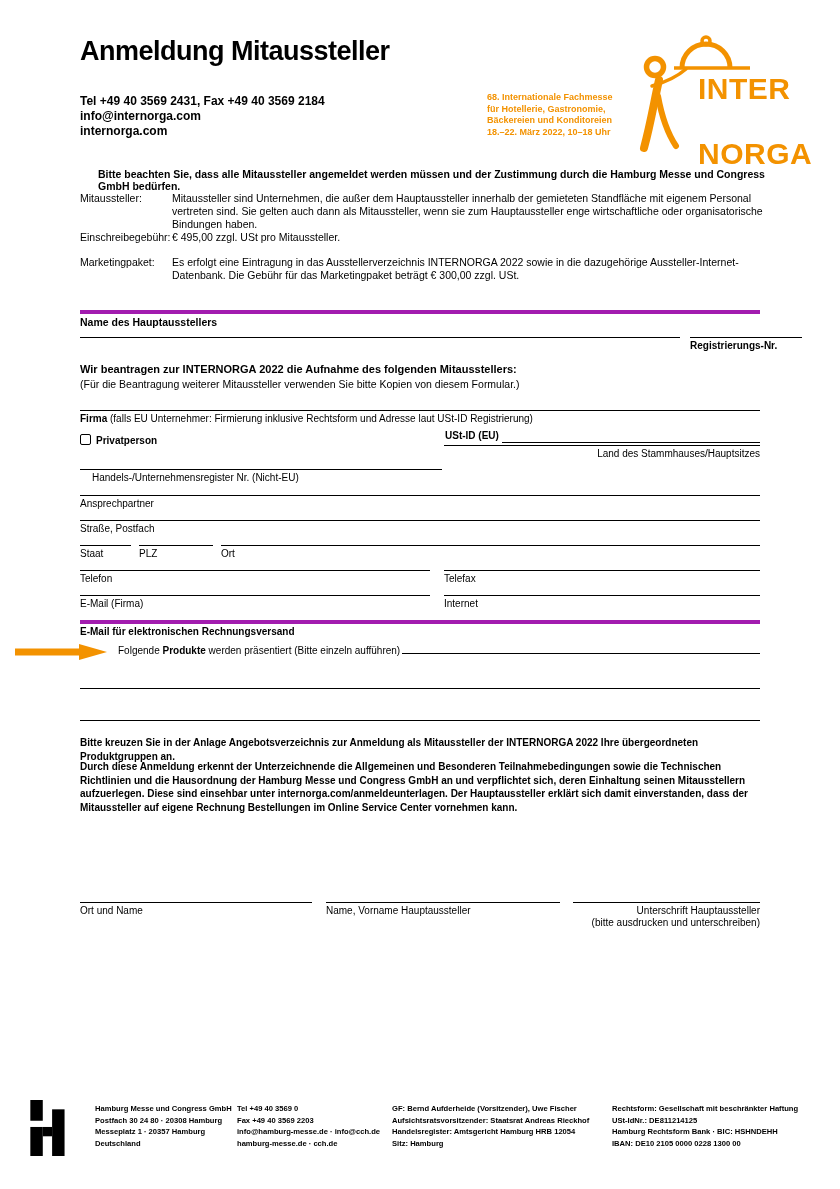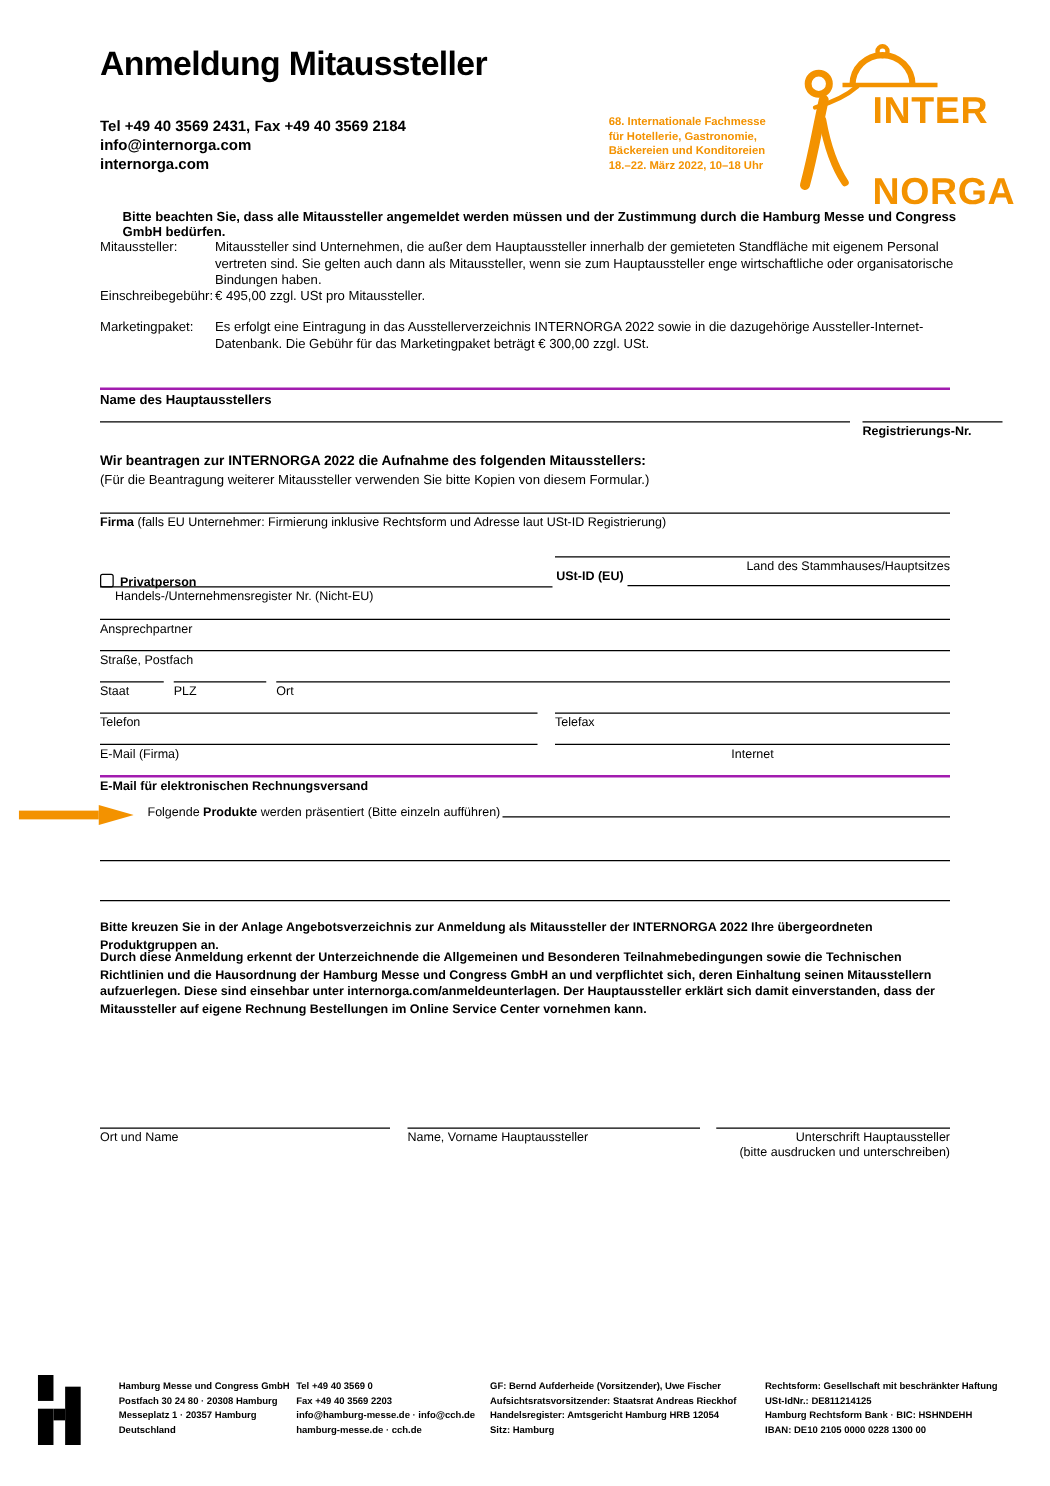--- a/index.html
+++ b/index.html
@@ -9,21 +9,21 @@
   }
   .abs{position:absolute;}
   .title{font-size:27px;font-weight:700;letter-spacing:-0.5px;}
   .contact{font-size:12px;font-weight:600;line-height:15px;}
   .event-info{font-size:9px;font-weight:700;line-height:11.5px;color:#F39200;}
   .logo-word{font-size:30px;font-weight:800;line-height:30px;color:#F39200;letter-spacing:0.5px;}
   .notice{font-size:10.5px;font-weight:700;}
   .def-row{display:flex;width:684px;font-size:10.5px;line-height:13px;}
   .def-label{width:92px;flex:none;}
   .def-text{flex:1;}
-  .rule{border-top:2px solid #a21caf;padding-top:2px;font-size:10.5px;}
+  .rule{border-top:4px solid #a21caf;padding-top:2px;font-size:10.5px;}
   .line{border-top:1.5px solid #000;padding-top:2px;font-size:10px;}
   .b{font-weight:700;}
   .heading{font-size:11px;font-weight:700;}
   .subheading{font-size:10.5px;}
   .cbox{display:inline-block;width:9px;height:9px;border:1.5px solid #000;border-radius:2px;
         vertical-align:-1px;margin-right:5px;}
   .cb-label{font-size:10px;font-weight:700;}
   .cb-rest{font-size:10px;font-weight:400;}
   .underline{border-bottom:1.5px solid #000;}
   .produkte-row{display:flex;align-items:flex-end;font-size:10px;}
@@ -91,21 +91,21 @@
     <span>Registrierungs-Nr.</span>
   </div>
 
   <div class="abs heading" style="left:80px;top:363px;width:684px;">Wir beantragen zur INTERNORGA 2022 die Aufnahme des folgenden Mitausstellers:</div>
   <div class="abs subheading" style="left:80px;top:378px;width:684px;">(Für die Beantragung weiterer Mitaussteller verwenden Sie bitte Kopien von diesem Formular.)</div>
 
   <div class="abs line" style="left:80px;top:410px;width:680px;">
     <span class="b">Firma</span><span> (falls EU Unternehmer: Firmierung inklusive Rechtsform und Adresse laut USt-ID Registrierung)</span>
   </div>
 
-  <div class="abs" style="left:80px;top:456px;width:680px;height:14px;">
+  <div class="abs" style="left:80px;top:430px;width:680px;height:14px;">
     <div class="abs" style="left:0;top:0;">
       <span class="cbox"></span><span class="cb-label">Privatperson</span>
     </div>
     <div class="abs cb-label" style="left:365px;top:0;">USt-ID (EU)</div>
     <div class="abs underline" style="left:422px;top:0;width:258px;height:12px;"></div>
   </div>
 
   <div class="abs line" style="left:80px;top:469px;width:350px;padding-left:12px;">
     <span>Handels-/Unternehmensregister Nr. (Nicht-EU)</span>
   </div>
@@ -134,21 +134,21 @@
   <div class="abs line" style="left:80px;top:570px;width:350px;">
     <span>Telefon</span>
   </div>
   <div class="abs line" style="left:444px;top:570px;width:316px;">
     <span>Telefax</span>
   </div>
 
   <div class="abs line" style="left:80px;top:595px;width:350px;">
     <span>E-Mail (Firma)</span>
   </div>
-  <div class="abs line" style="left:444px;top:595px;width:316px;text-align:center;">
+  <div class="abs line" style="left:444px;top:595px;width:316px;">
     <span>Internet</span>
   </div>
 
   <div class="abs rule b" style="left:80px;top:620px;width:680px;font-size:10px;">
     <span>E-Mail für elektronischen Rechnungsversand</span>
   </div>
 
   <svg class="abs" style="left:15px;top:644px;" width="92" height="16" viewBox="0 0 92 16">
     <rect x="0" y="4.5" width="64" height="7" fill="#F39200"></rect>
     <polygon points="64,0 92,8 64,16" fill="#F39200"></polygon>

